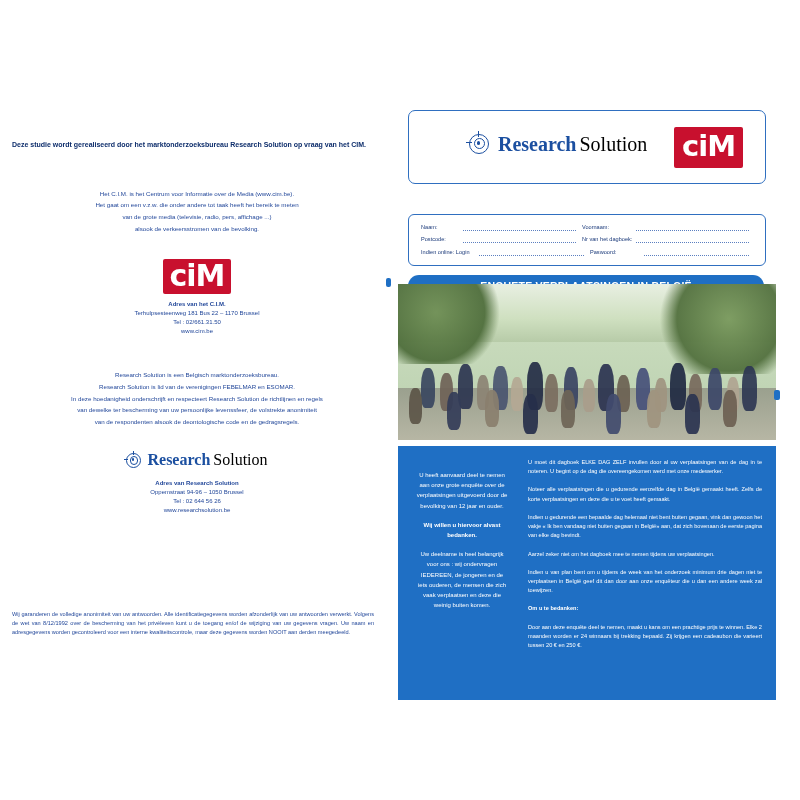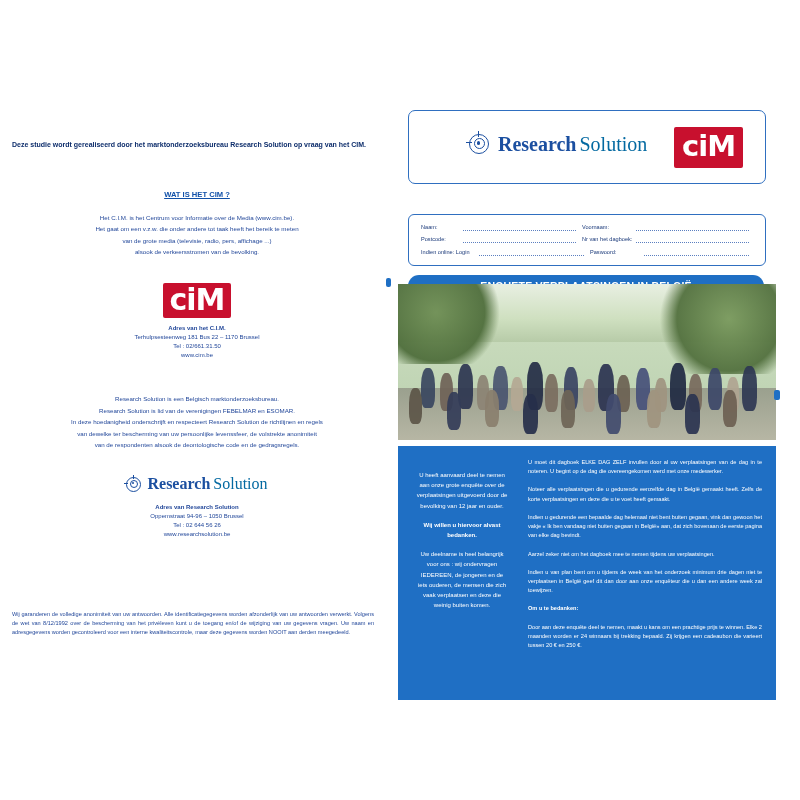--- a/index.html
+++ b/index.html
@@ -109,21 +109,21 @@
     font-family: "Liberation Serif", serif;
     font-weight: bold;
     font-size: 16px;
     color: #1b4fa0;
     vertical-align: middle;
   }
   .rs-word-light {
     font-family: "Liberation Serif", serif;
     font-weight: normal;
     font-size: 16px;
-    color: #0369a1;
+    color: #000000;
     vertical-align: middle;
     margin-left: 3px;
   }
   .legal {
     position: absolute;
     left: 0;
     top: 470px;
     width: 362px;
     font-size: 5.6px;
     line-height: 1.6;
@@ -319,21 +319,20 @@
 </head>
 <body>
 
 <div class="page">
 
   <div class="left-panel">
 
     <p class="intro-line">Deze studie wordt gerealiseerd door het marktonderzoeksbureau Research Solution op vraag van het CIM.</p>
 
     <div>
-      <div class="sec-title">WAT IS HET CIM ?</div>
       <div class="ctr">
         <p>Het C.I.M. is het Centrum voor Informatie over de Media (www.cim.be).</p>
         <p>Het gaat om een v.z.w. die onder andere tot taak heeft het bereik te meten</p>
         <p>van de grote media (televisie, radio, pers, affichage ...)</p>
         <p>alsook de verkeersstromen van de bevolking.</p>
       </div>
 
       <div class="cim-logo-block">
         <span class="cim-mark">ciM</span>
       </div>

